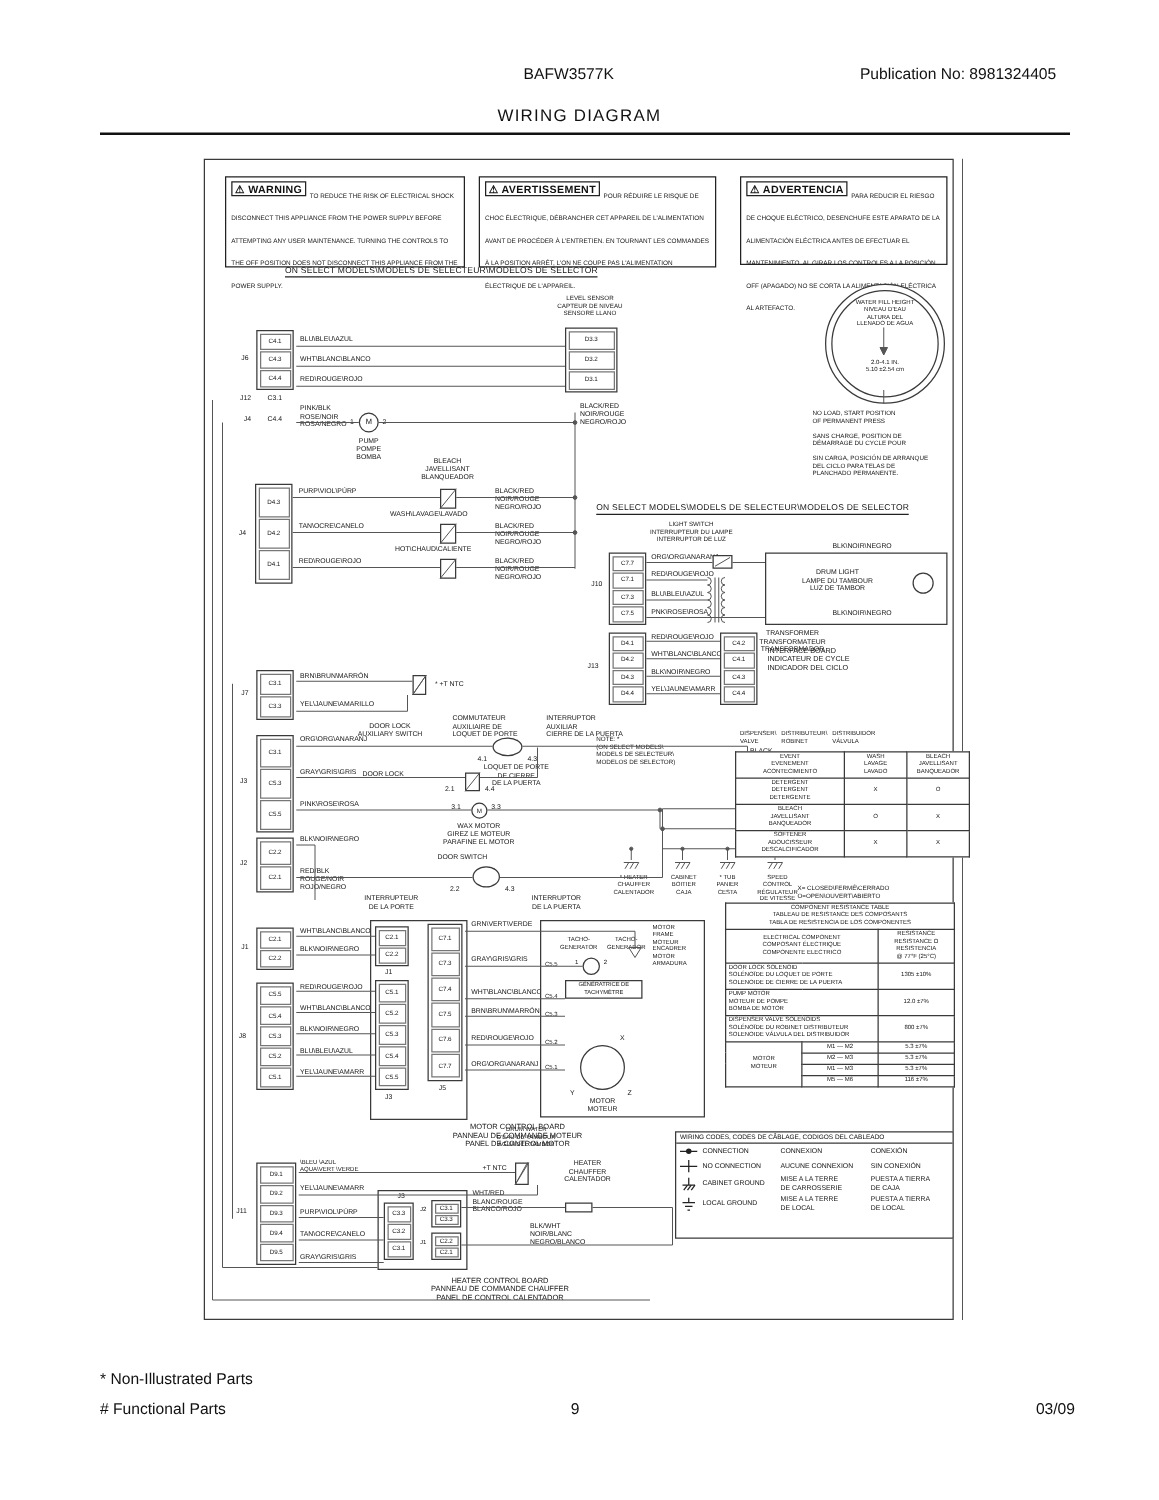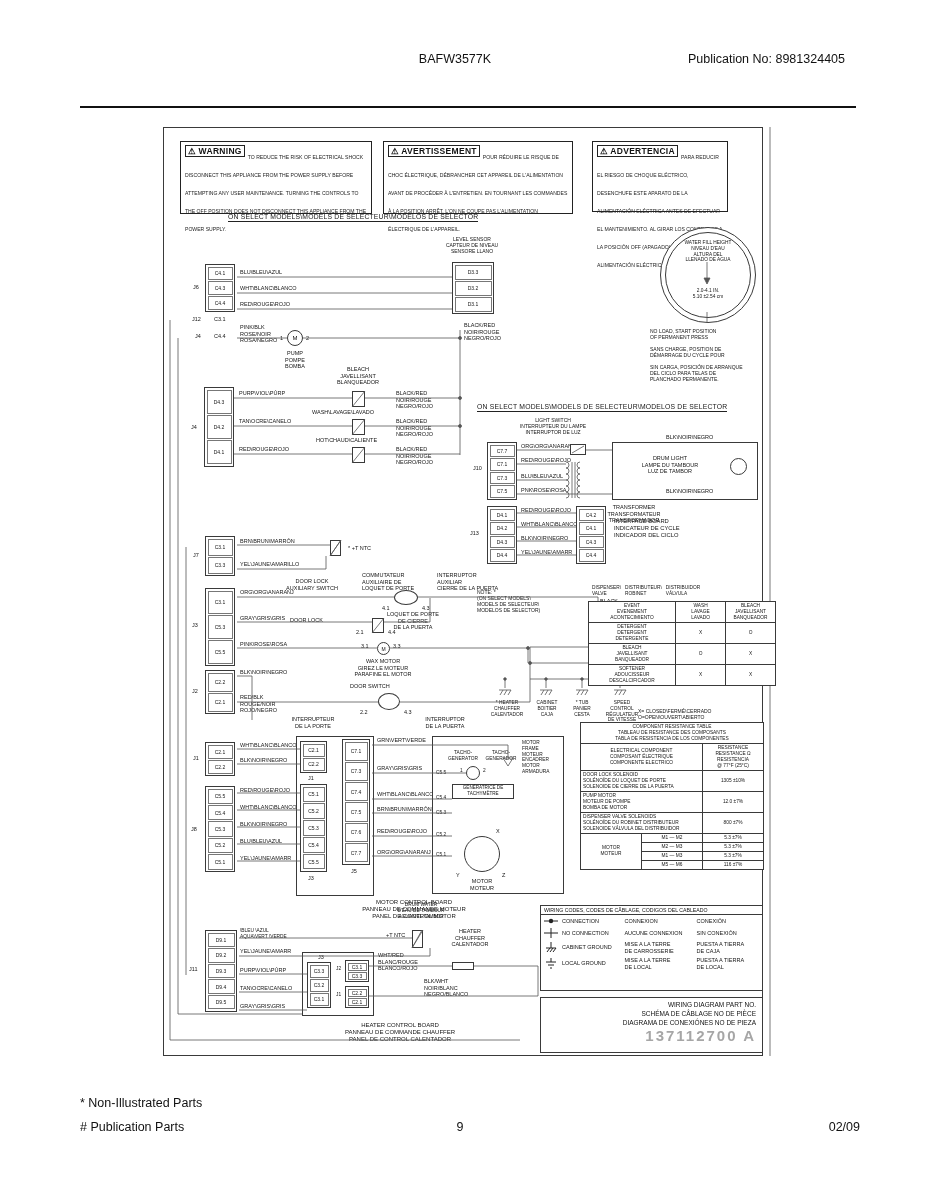--- a/index.html
+++ b/index.html
@@ -31,33 +31,34 @@
   svg{position:absolute;left:0;top:0}
   .wingbox{position:absolute;border:1px solid #3a3a3a;border-radius:50%;box-sizing:border-box;background:#fff}
 </style>
 </head>
 <body>
 
 <div id="page">
 
   <div class="hdr c" style="left:355px;top:52px;width:200px">BAFW3577K</div>
   <div class="hdr r" style="left:605px;top:52px;width:240px">Publication No:  8981324405</div>
+  <div class="hdr c" style="left:0;top:85px;width:927px;font-size:13.5px;letter-spacing:1px">WIRING DIAGRAM</div>
   <div style="position:absolute;left:80px;top:106px;width:776px;height:0;border-top:2px solid #111"></div>
 
   <div class="box" style="left:163px;top:127px;width:600px;height:929px;border-width:1.5px"></div>
 
   <div class="warn" style="left:383px;top:141px;width:190px;height:73px">
     <span class="wt"><span>⚠</span> <span>AVERTISSEMENT</span></span>
     <span class="wb">POUR RÉDUIRE LE RISQUE DE CHOC ÉLECTRIQUE, DÉBRANCHER CET APPAREIL DE L'ALIMENTATION AVANT DE PROCÉDER À L'ENTRETIEN. EN TOURNANT LES COMMANDES À LA POSITION ARRÊT, L'ON NE COUPE PAS L'ALIMENTATION ÉLECTRIQUE DE L'APPAREIL.</span>
   </div>
   <div class="warn" style="left:180px;top:141px;width:192px;height:73px">
     <span class="wt"><span>⚠</span> <span>WARNING</span></span>
     <span class="wb">TO REDUCE THE RISK OF ELECTRICAL SHOCK DISCONNECT THIS APPLIANCE FROM THE POWER SUPPLY BEFORE ATTEMPTING ANY USER MAINTENANCE. TURNING THE CONTROLS TO THE OFF POSITION DOES NOT DISCONNECT THIS APPLIANCE FROM THE POWER SUPPLY.</span>
   </div>
-  <div class="warn" style="left:592px;top:141px;width:136px;height:71px">
+  <div class="warn" style="left:592px;top:141px;width:166px;height:71px">
     <span class="wt"><span>⚠</span> <span>ADVERTENCIA</span></span>
     <span class="wb">PARA REDUCIR EL RIESGO DE CHOQUE ELÉCTRICO, DESENCHUFE ESTE APARATO DE LA ALIMENTACIÓN ELÉCTRICA ANTES DE EFECTUAR EL MANTENIMIENTO. AL GIRAR LOS CONTROLES A LA POSICIÓN OFF (APAGADO) NO SE CORTA LA ALIMENTACIÓN ELÉCTRICA AL ARTEFACTO.</span>
   </div>
 
   <div class="shead" style="left:228px;top:213px">ON SELECT MODELS\MODELS DE SELECTEUR\MODELOS DE SELECTOR</div>
   <div class="shead" style="left:477px;top:403px">ON SELECT MODELS\MODELS DE SELECTEUR\MODELOS DE SELECTOR</div>
 
   <div class="wingbox" style="left:660px;top:227px;width:96px;height:96px;border-width:1.5px"></div>
   <div class="wingbox" style="left:665px;top:232px;width:86px;height:86px"></div>
   <div class="lbl c" style="left:668px;top:240px;width:80px;font-size:4.8px">WATER FILL HEIGHT
@@ -420,26 +421,20 @@
           <line x1="6" y1="10" x2="8" y2="10" stroke="#222"></line>
         </svg>
       <span class="lbl" style="position:static;width:64px;padding-left:4px">LOCAL GROUND</span>
       <span class="lbl" style="position:static;width:74px">MISE A LA TERRE
 DE LOCAL</span>
       <span class="lbl" style="position:static;width:64px">PUESTA A TIERRA
 DE LOCAL</span>
     </div>
   </div>
 
-  <div class="box" style="left:540px;top:997px;width:223px;height:56px;padding:3px 6px;z-index:3">
-    <div class="r" style="font-size:6.5px;line-height:1.35;white-space:pre-line">WIRING DIAGRAM PART NO.
-SCHÉMA DE CÂBLAGE NO DE PIÈCE
-DIAGRAMA DE CONEXIÓNES NO DE PIEZA</div>
-    <div class="r pnum">137112700  A</div>
-  </div>
 
   <div class="conn" style="left:205px;top:742px;width:30px;height:34px">
     <span>C2.1</span>
     <span>C2.2</span>
   </div>
   <div class="jl" style="left:193px;top:755px">J1</div>
   <div class="lbl" style="left:240px;top:742px">WHT\BLANC\BLANCO</div>
   <div class="lbl" style="left:240px;top:757px">BLK\NOIR\NEGRO</div>
   <div class="conn" style="left:205px;top:786px;width:30px;height:86px">
     <span>C5.5</span>
@@ -559,24 +554,24 @@
 CHAUFFER
 CALENTADOR</div>
   <div class="box" style="left:452px;top:962px;width:22px;height:8px"></div>
   <div class="lbl" style="left:424px;top:978px">BLK/WHT
 NOIR/BLANC
 NEGRO/BLANCO</div>
   <div class="lbl c" style="left:290px;top:1022px;width:220px;font-size:6px">HEATER CONTROL BOARD
 PANNEAU DE COMMANDE CHAUFFER
 PANEL DE CONTROL CALENTADOR</div>
 
-  <div class="hdr" style="left:80px;top:1120px"># Publication Parts</div>
+  <div class="hdr" style="left:80px;top:1120px"># Functional Parts</div>
   <div class="hdr" style="left:80px;top:1096px">* Non-Illustrated Parts</div>
   <div class="hdr c" style="left:430px;top:1120px;width:60px">9</div>
-  <div class="hdr r" style="left:770px;top:1120px;width:90px">02/09</div>
+  <div class="hdr r" style="left:770px;top:1120px;width:90px">03/09</div>
 
   <svg width="927" height="1200" style="z-index:1">
     <g stroke="#555" stroke-width="0.8" fill="none">
 
       <line x1="170" y1="320" x2="170" y2="1040"></line>
         <line x1="170" y1="1040" x2="520" y2="1040"></line>
       <line x1="178" y1="338" x2="178" y2="1014"></line>
         <line x1="178" y1="1014" x2="302" y2="1014"></line>
       <line x1="186" y1="547" x2="186" y2="975"></line>
       <line x1="770" y1="127" x2="770" y2="1056"></line>

